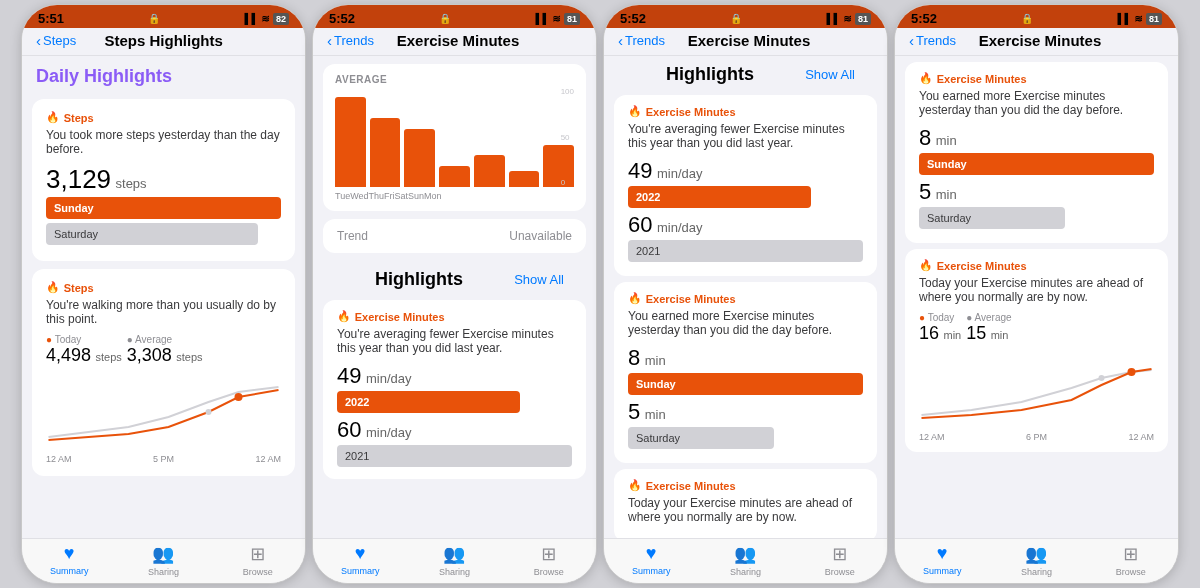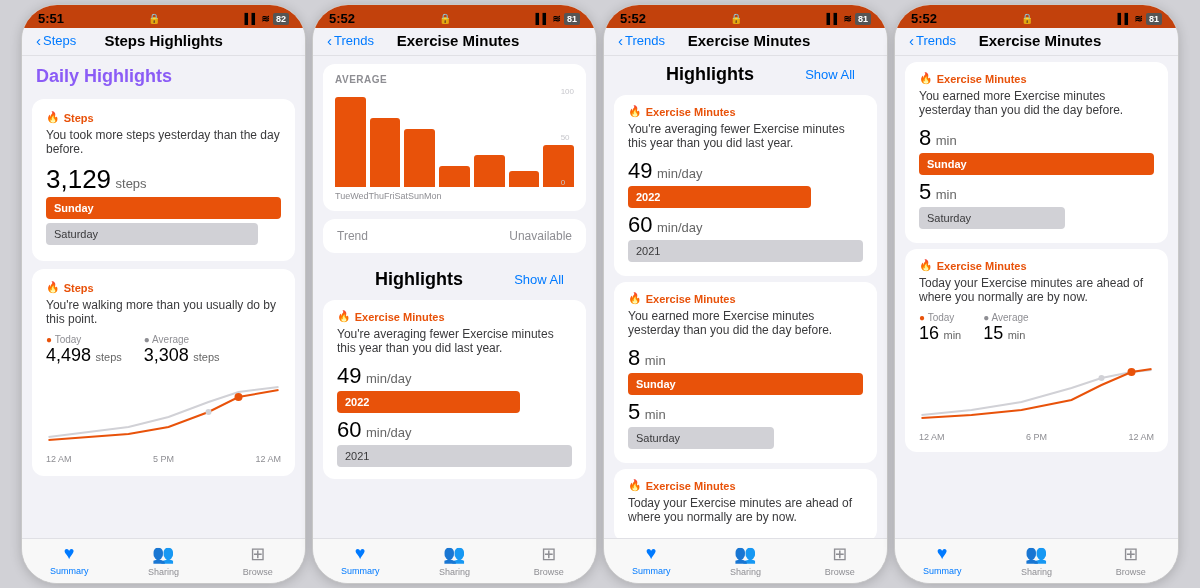--- a/index.html
+++ b/index.html
@@ -144,21 +144,21 @@
       margin: 2px 0 4px 0;
       display: flex;
       align-items: center;
       padding-left: 8px;
       color: #3a3a3c;
       font-size: 11px;
       font-weight: 500;
     }
     .mini-stats {
       display: flex;
-      gap: 22px;
+      gap: 5px;
       margin-bottom: 4px;
     }
     .mini-stat-label {
       font-size: 10px;
       color: #8e8e93;
     }
     .mini-stat-value {
       font-size: 18px;
       font-weight: 300;
       color: #000;

